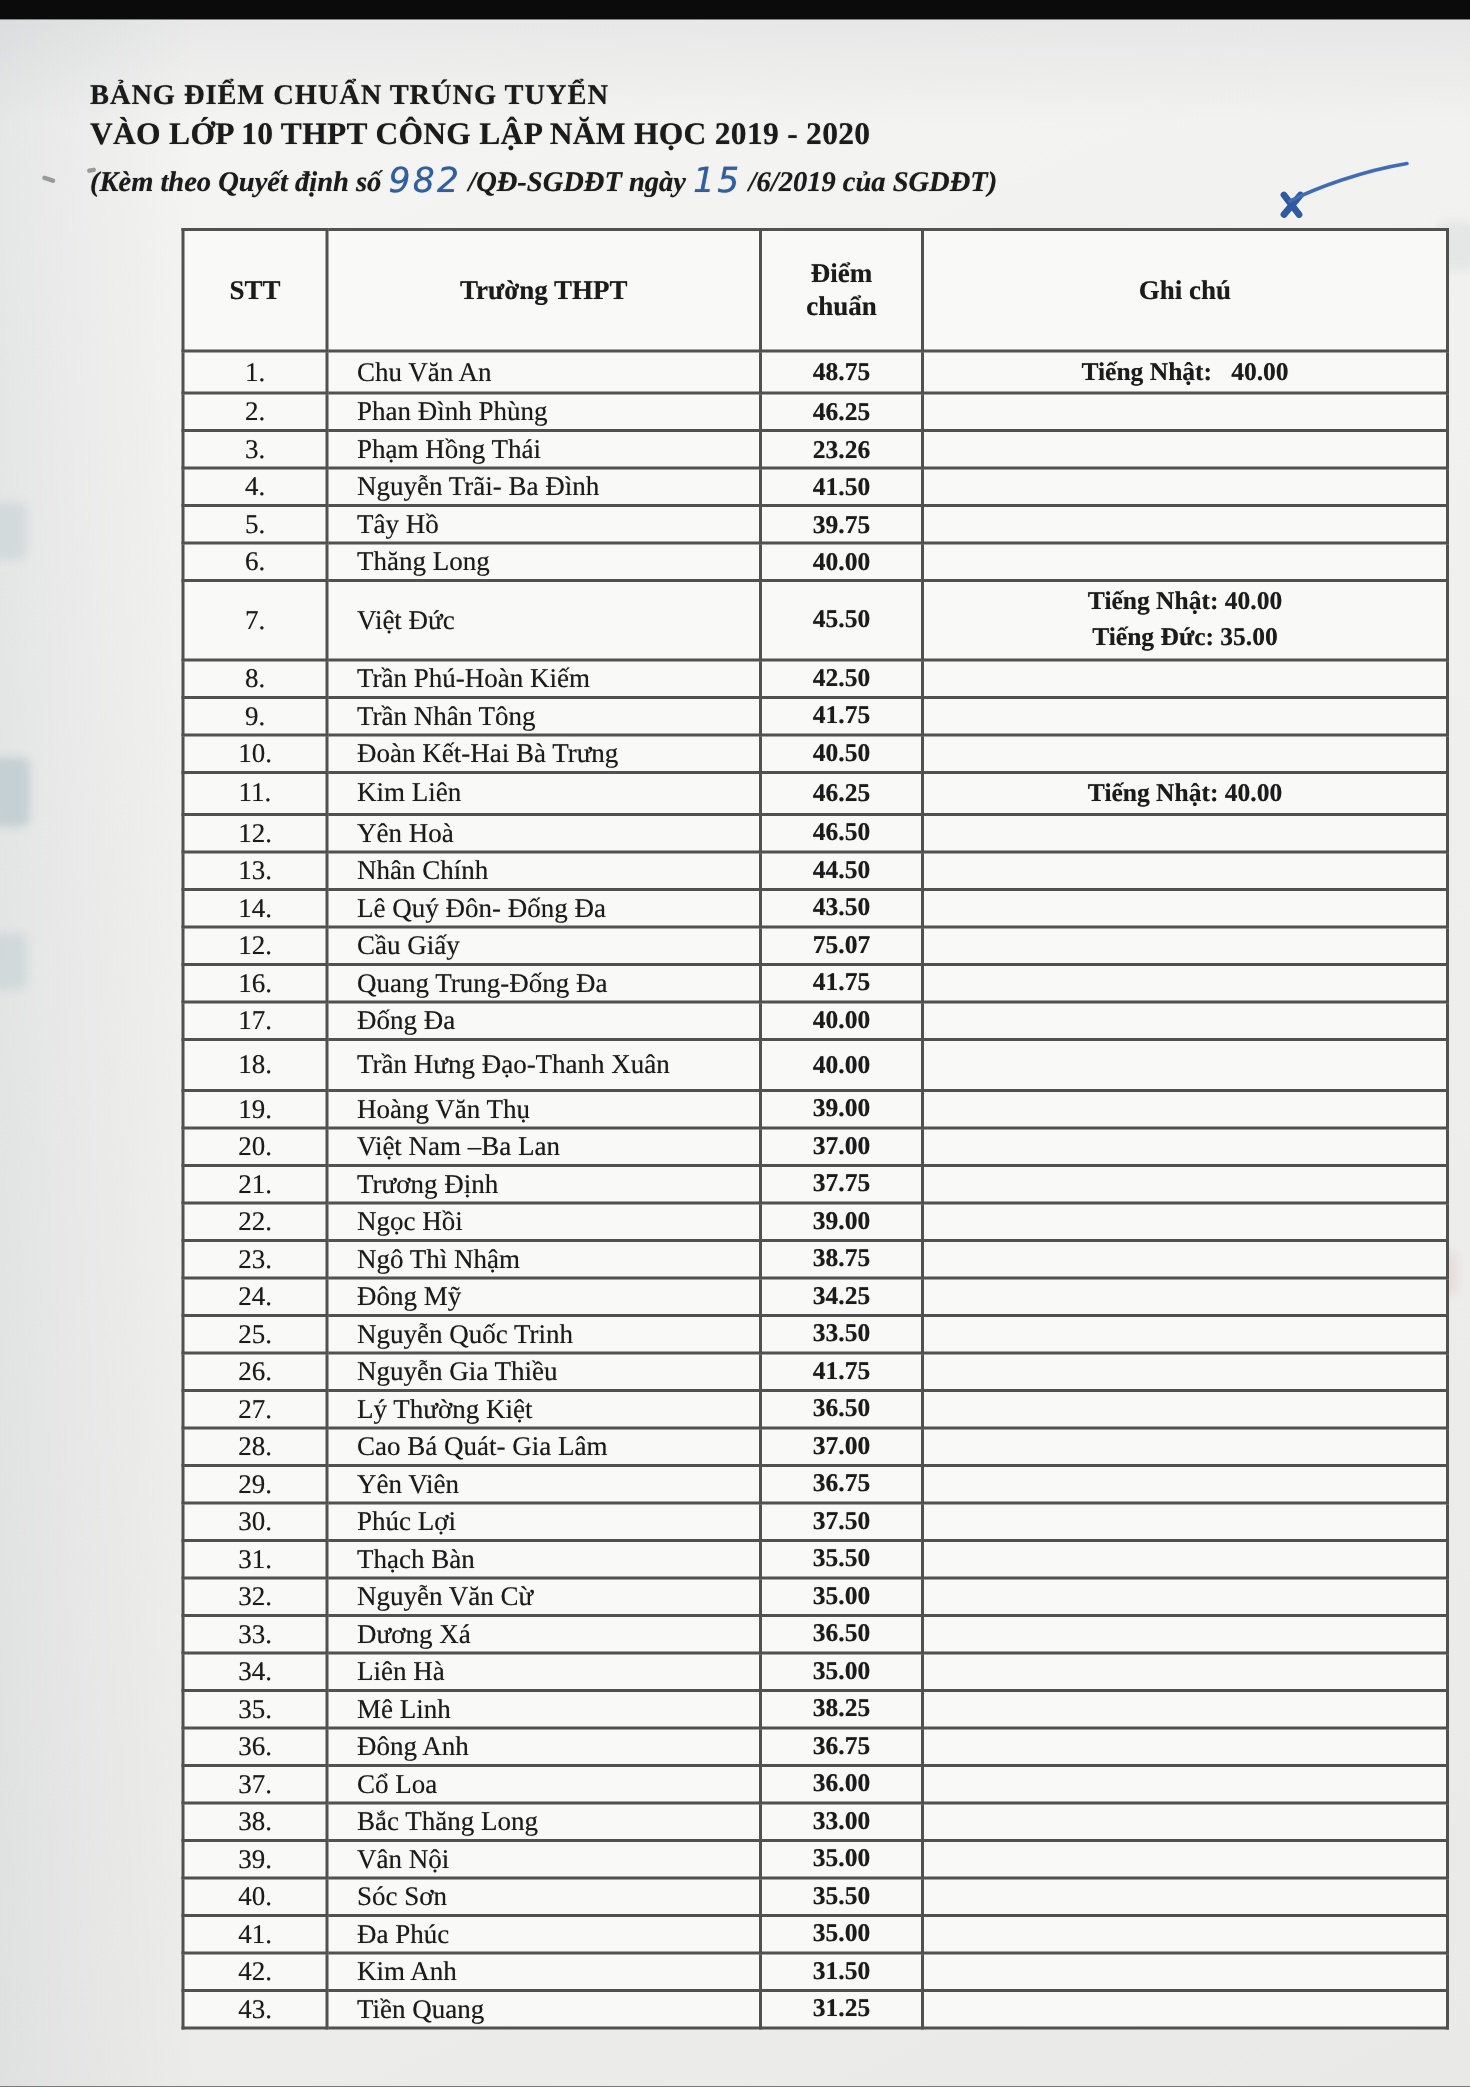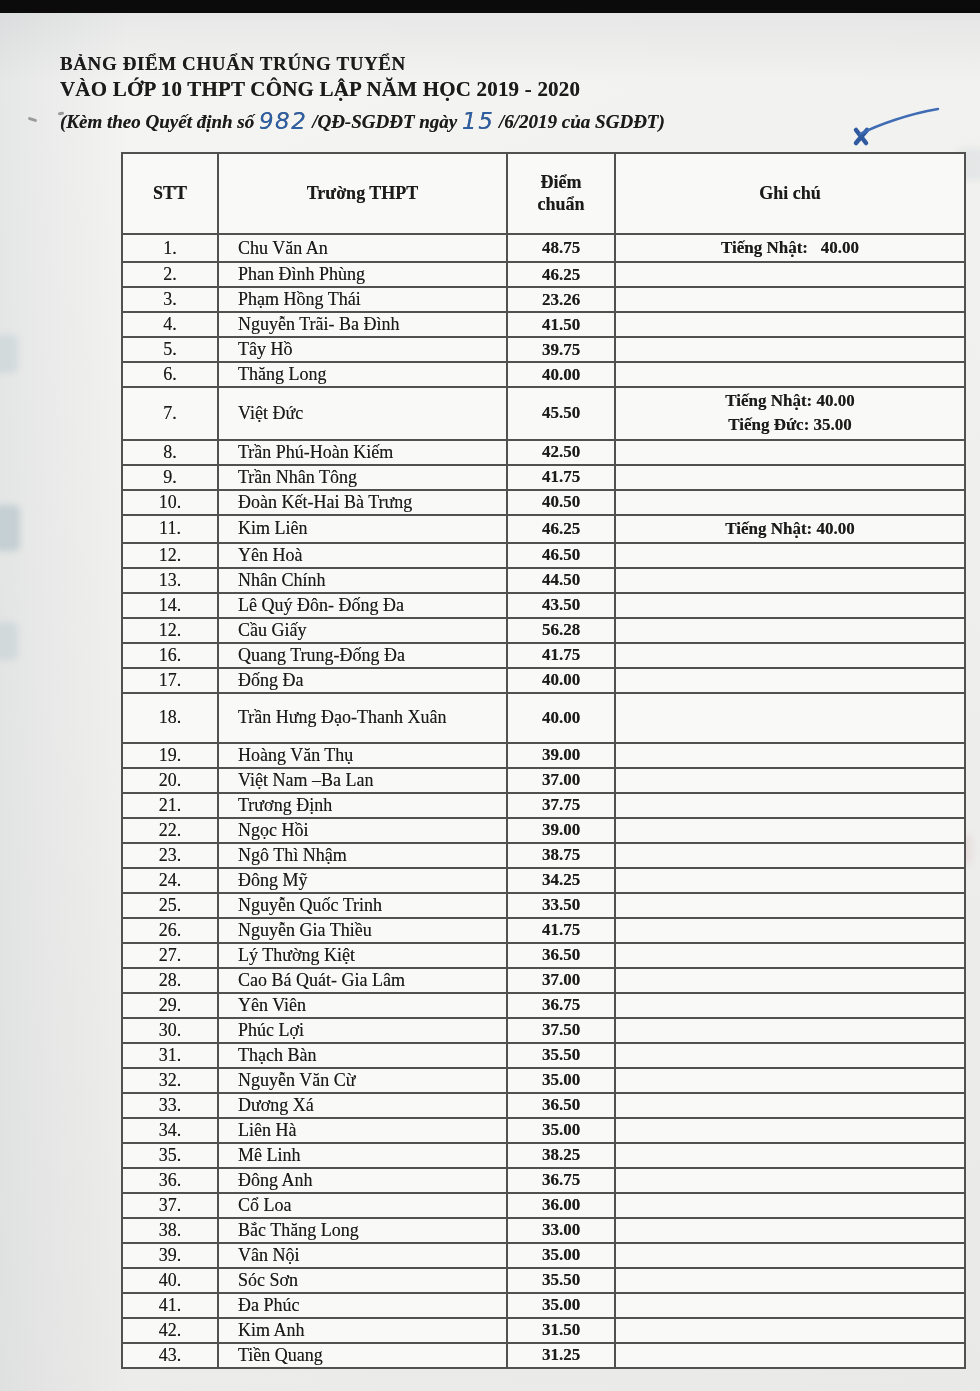--- a/index.html
+++ b/index.html
@@ -34,21 +34,21 @@
   .score-table col.w1{width:96px;} .score-table col.w2{width:289px;}
   .score-table col.w3{width:108px;} .score-table col.w4{width:350px;}
   .score-table th, .score-table td { border:2px solid #515151; }
   .score-table th { height:51px; font-size:18px; font-weight:bold; line-height:1.2; padding:18px; }
   .score-table td { height:25px; font-size:18px; padding:0; }
   td.c-stt { text-align:center; }
   td.c-school { padding-left:19px; }
   td.c-score { text-align:center; font-weight:bold; font-size:17px; }
   td.c-notes { text-align:center; font-weight:bold; font-size:17px;
     white-space:pre-wrap; line-height:1.42; padding:1px 4px; }
-  tr.tall td { height:50px; }
+  tr.tall td { height:34px; }
 </style>
 </head>
 <body>
 
 <div class="page">
   <div class="topbar"></div>
   <div class="shade-left"></div>
   <div class="shade-top"></div>
 
   <div class="smudge" style="left:-6px;top:335px;width:24px;height:38px;background:rgba(130,165,175,0.18);"></div>
@@ -172,21 +172,21 @@
         </tr>
         <tr>
           <td class="c-stt">14.</td>
           <td class="c-school">Lê Quý Đôn- Đống Đa</td>
           <td class="c-score">43.50</td>
           <td class="c-notes"></td>
         </tr>
         <tr>
           <td class="c-stt">12.</td>
           <td class="c-school">Cầu Giấy</td>
-          <td class="c-score">56.28</td>
+          <td class="c-score">75.07</td>
           <td class="c-notes"></td>
         </tr>
         <tr>
           <td class="c-stt">16.</td>
           <td class="c-school">Quang Trung-Đống Đa</td>
           <td class="c-score">41.75</td>
           <td class="c-notes"></td>
         </tr>
         <tr>
           <td class="c-stt">17.</td>

